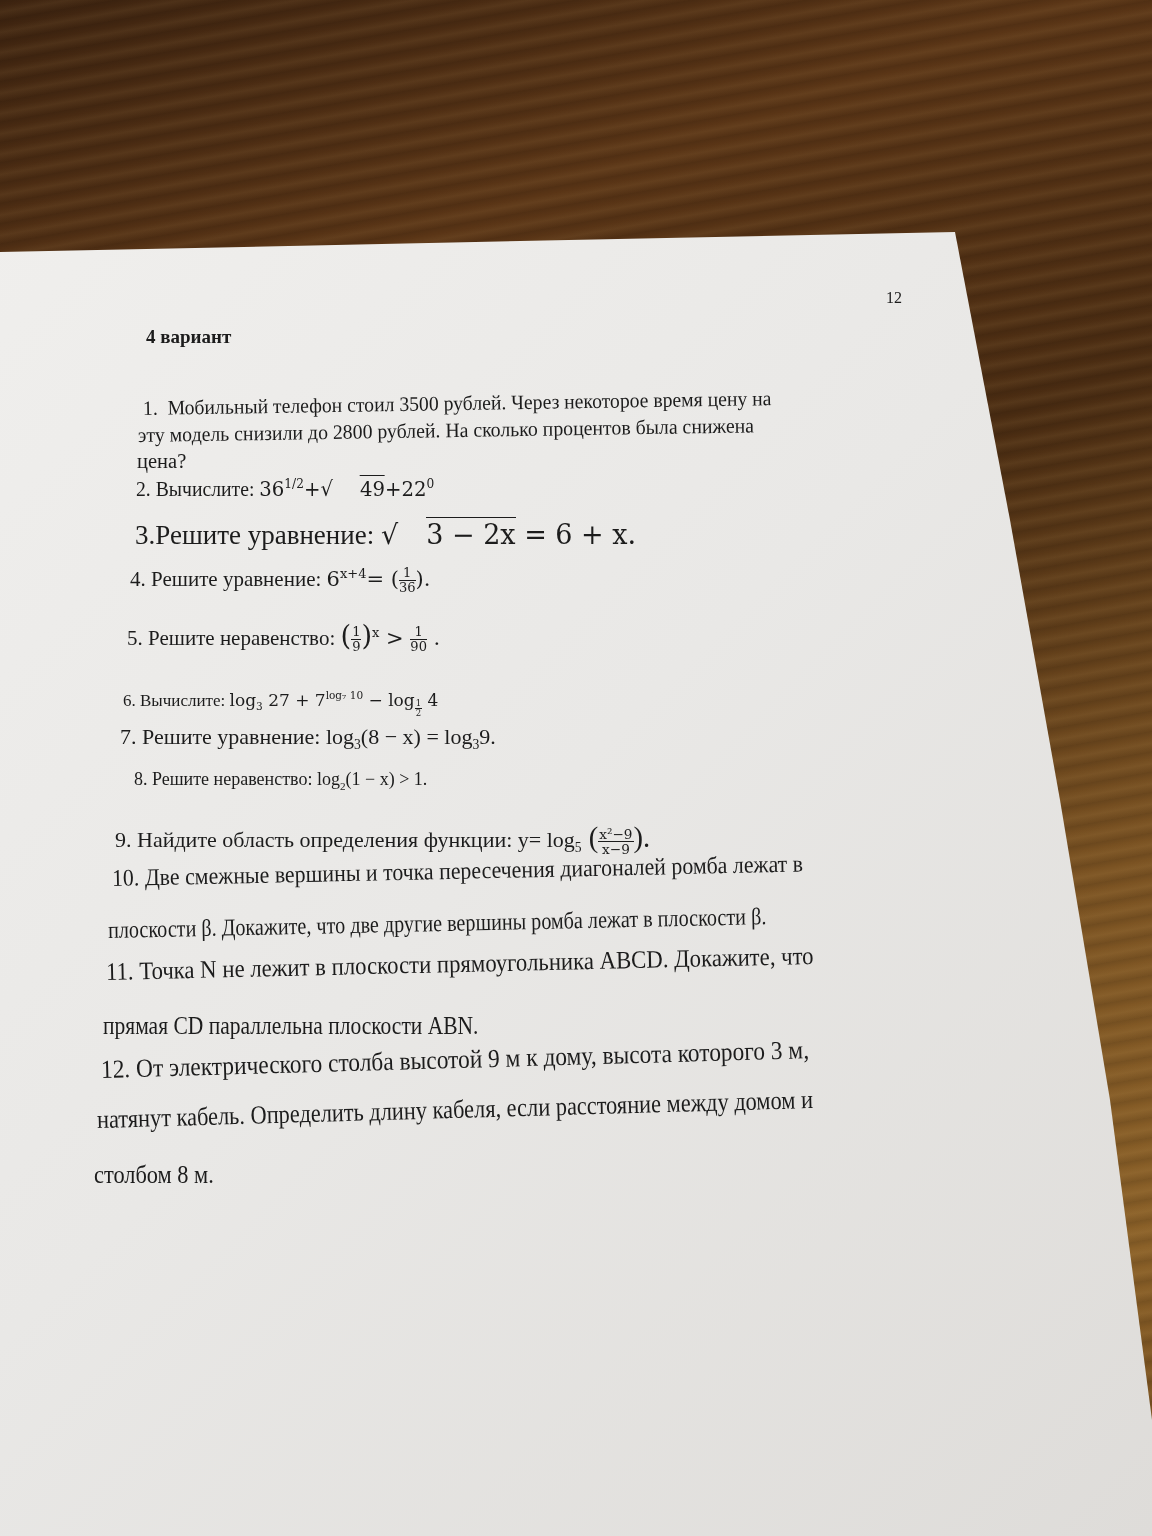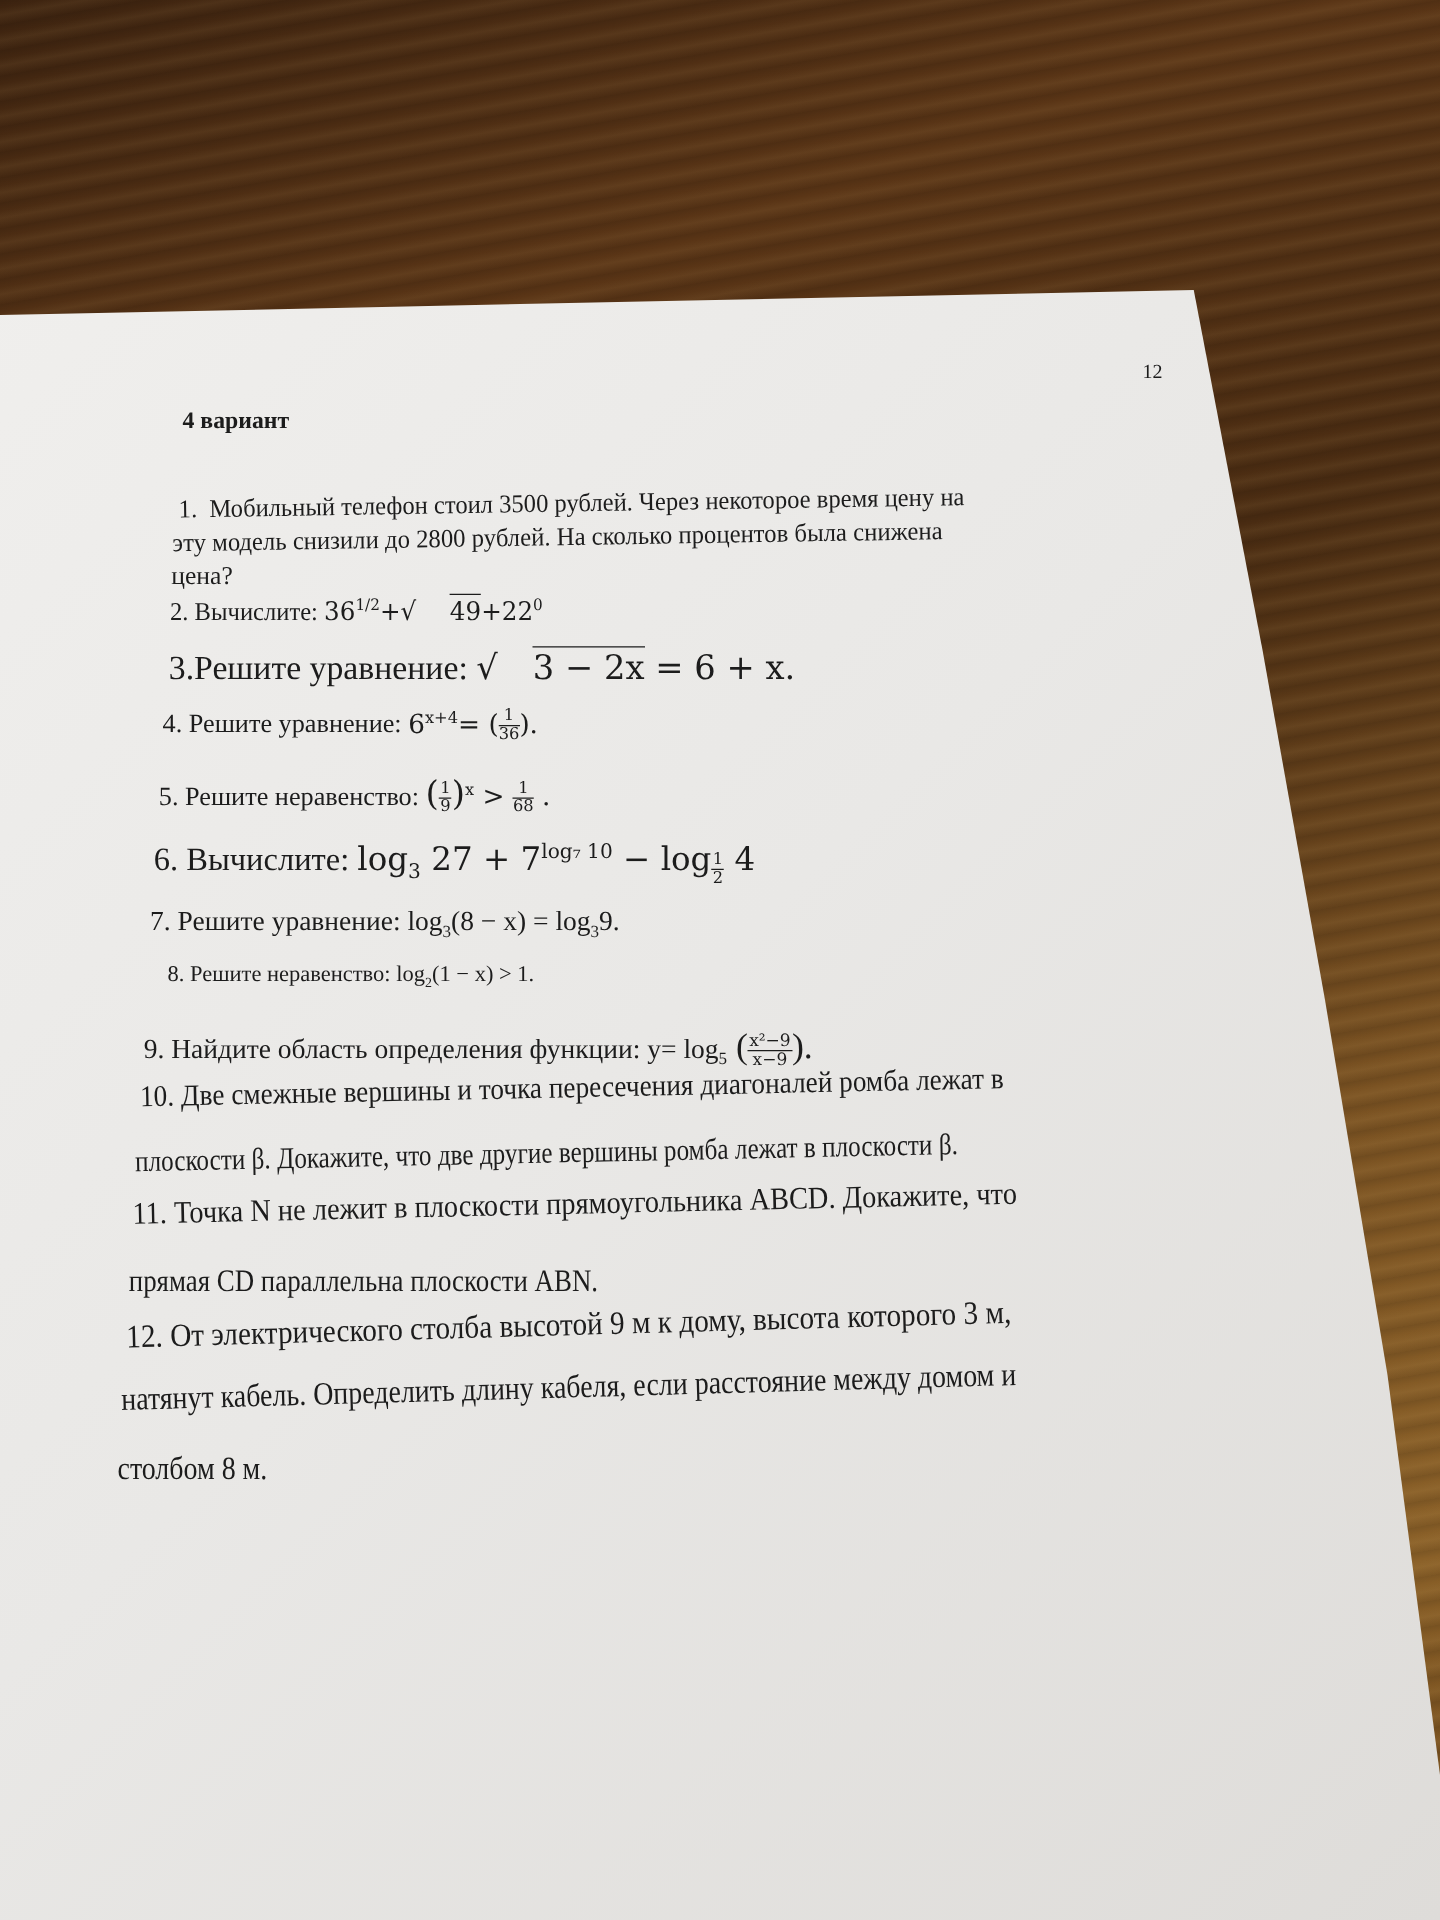--- a/index.html
+++ b/index.html
@@ -14,21 +14,21 @@
   }
   .paper {
     position: absolute; inset: 0;
     background: linear-gradient(135deg, #f1f0ee 0%, #e9e8e6 50%, #dedcd9 100%);
     clip-path: polygon(0px 252px, 955px 232px, 1010px 520px, 1060px 800px, 1110px 1100px, 1152px 1420px, 1152px 1536px, 0px 1536px);
   }
   .text {
     position: absolute; color: #1c1c1c; white-space: nowrap;
     transform-origin: left center;
   }
-  .page-num { left: 886px; top: 289px; font-size: 16px; margin-left: 28px; }
+  .page-num { left: 886px; top: 289px; font-size: 16px; }
   .variant { left: 146px; top: 326px; font-size: 19px; font-weight: bold; }
   .p { font-size: 20.5px; }
   .math { font-family: "DejaVu Serif", serif; }
   sup, sub { font-size: 0.62em; }
   .frac { display: inline-block; vertical-align: middle; text-align: center; font-size: 0.62em; line-height: 1.05; }
   .frac .num { display: block; border-bottom: 1px solid #1c1c1c; padding: 0 1px; }
   .frac .den { display: block; }
   .sqrt { border-top: 1.5px solid #1c1c1c; padding-top: 1px; margin-left: 28px; }
 </style>
 </head>
@@ -59,24 +59,24 @@
 
 <div class="text p" style="left:130px;top:566px;font-size:21px;">
   <span>4.</span>
   <span>Решите уравнение:</span>
   <span class="math"><span>6</span><sup>x+4</sup><span>= (</span><span class="frac"><span class="num">1</span><span class="den">36</span></span><span>).</span></span>
 </div>
 
 <div class="text p" style="left:127px;top:620px;font-size:21px;">
   <span>5.</span>
   <span>Решите неравенство:</span>
-  <span class="math"><span style="font-size:1.3em">(</span><span class="frac"><span class="num">1</span><span class="den">9</span></span><span style="font-size:1.3em">)</span><sup>x</sup><span> &gt; </span><span class="frac"><span class="num">1</span><span class="den">68</span></span><span> .</span></span>
+  <span class="math"><span style="font-size:1.3em">(</span><span class="frac"><span class="num">1</span><span class="den">9</span></span><span style="font-size:1.3em">)</span><sup>x</sup><span> &gt; </span><span class="frac"><span class="num">1</span><span class="den">90</span></span><span> .</span></span>
 </div>
 
-<div class="text p" style="left:123px;top:671px;font-size:26px;">
+<div class="text p" style="left:123px;top:689px;font-size:17px;">
   <span>6.</span>
   <span>Вычислите:</span>
   <span class="math"><span>log</span><sub>3</sub><span> 27 + 7</span><sup>log₇ 10</sup><span> − log</span><span class="frac" style="vertical-align:-10px;font-size:0.5em"><span class="num">1</span><span class="den">2</span></span><span> 4</span></span>
 </div>
 
 <div class="text p" style="left:120px;top:724px;font-size:22px;">
   <span>7.</span>
   <span>Решите уравнение:</span>
   <span><span>log</span><sub>3</sub><span>(8 − x) = log</span><sub>3</sub><span>9.</span></span>
 </div>

